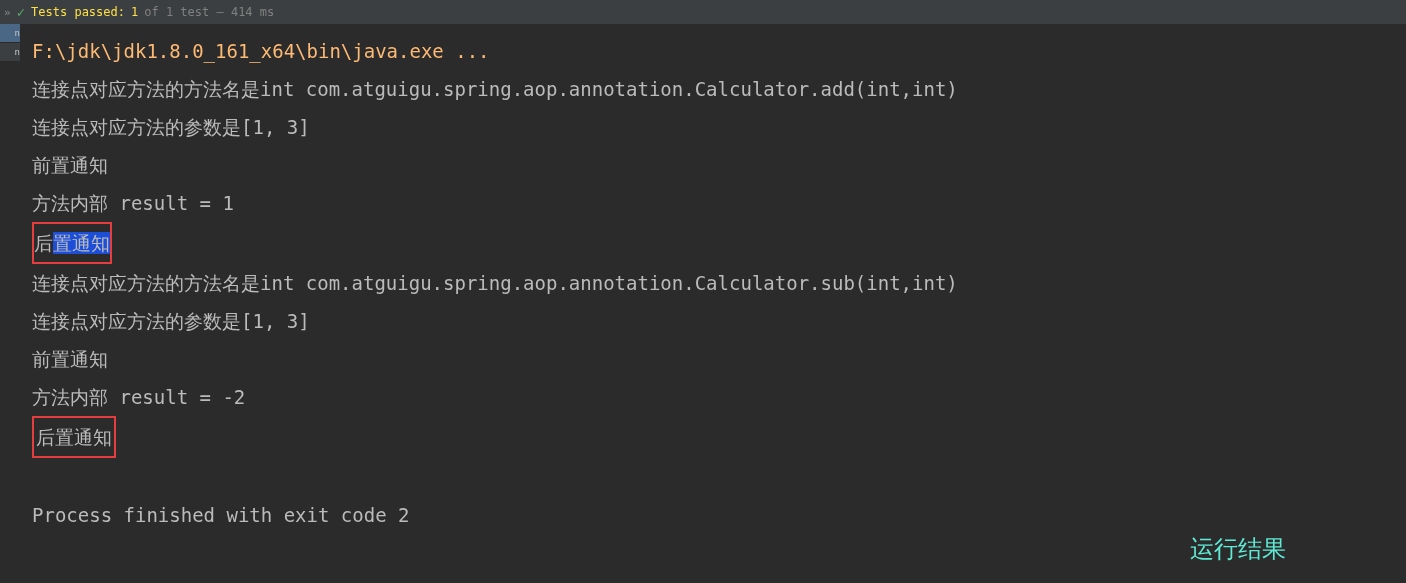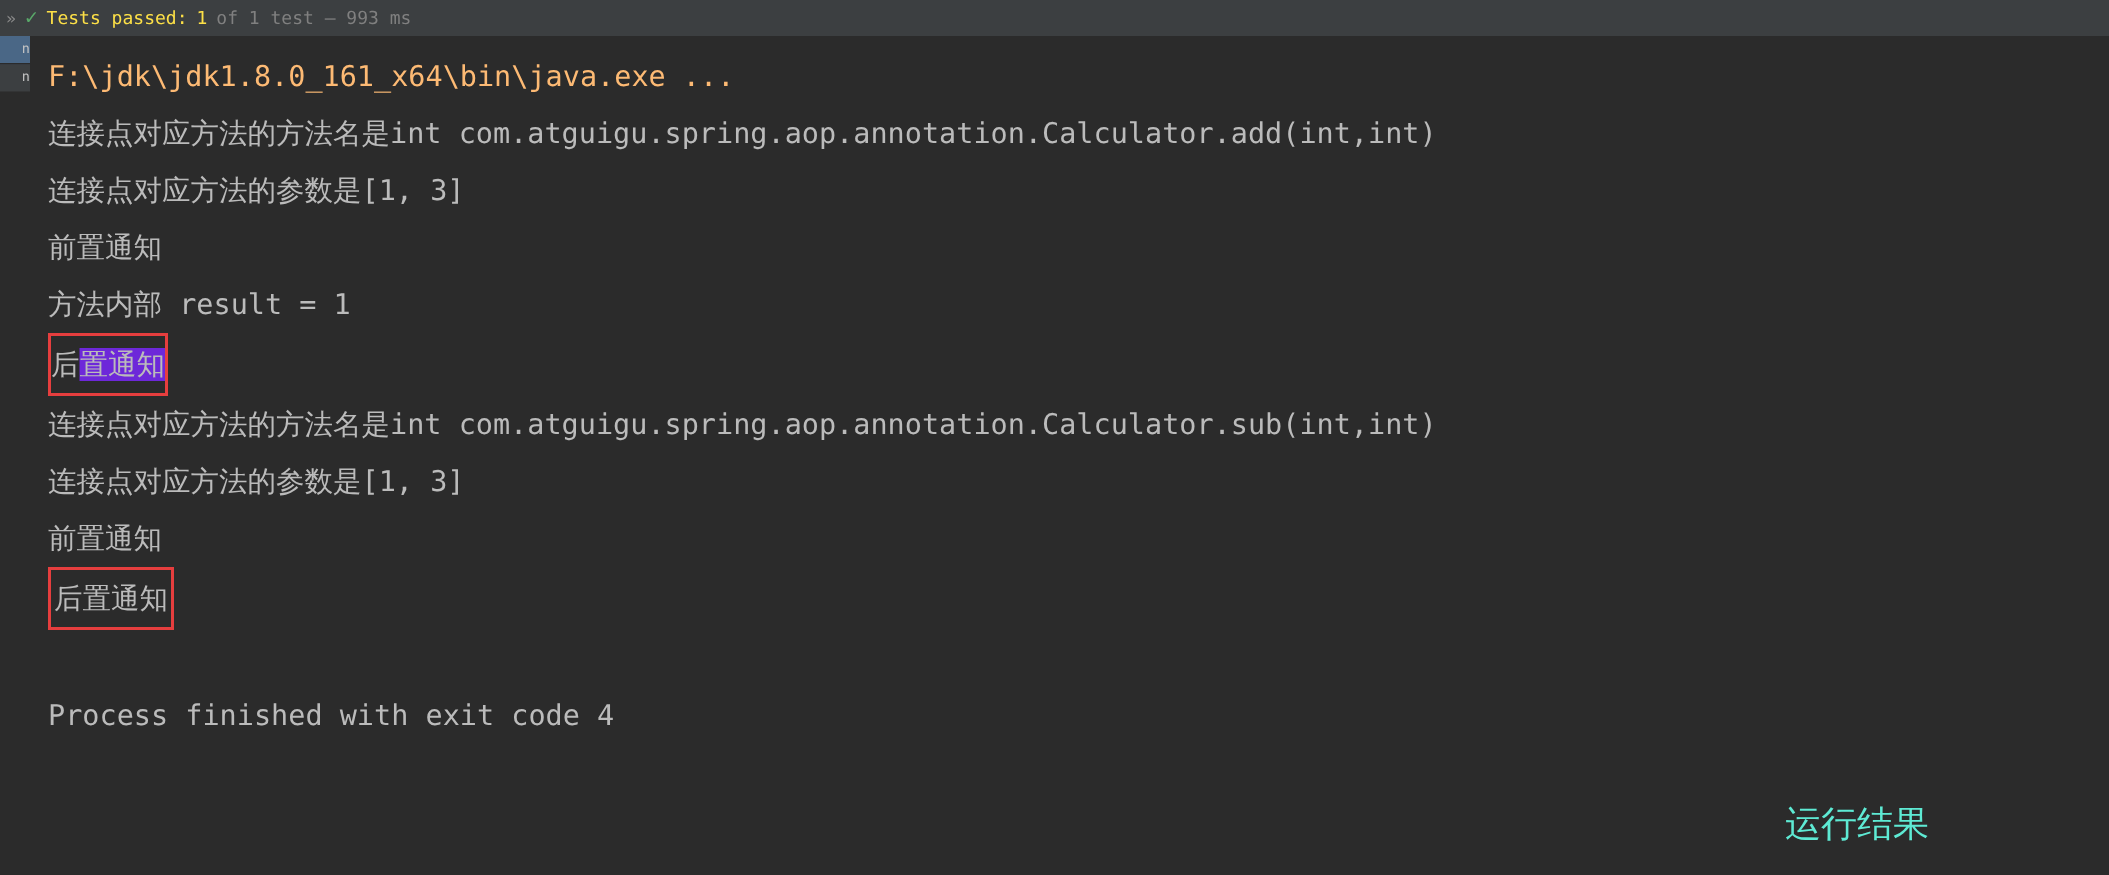--- a/index.html
+++ b/index.html
@@ -77,21 +77,21 @@
     }
     .console-line.header-line {
       color: #fdba74;
     }
     .highlight-box-1 {
       display: inline-block;
       border: 2px solid #e63e3e;
       position: relative;
     }
     .highlight-sel {
-      background: #6d28d9;
+      background: #1d4ed8;
       color: #bbbbbb;
     }
     .highlight-box-2 {
       display: inline-block;
       border: 2px solid #e63e3e;
       padding: 0 2px;
     }
     .annotation-label {
       position: absolute;
       right: 120px;
@@ -105,35 +105,36 @@
     }
   </style>
 </head>
 <body>
 
 <div class="toolbar">
   <span class="toolbar-icon-arrows">»</span>
   <span class="check-icon">✓</span>
   <span class="tests-label">Tests passed:</span>
   <span class="tests-label">1</span>
-  <span class="tests-detail">of 1 test – 993 ms</span>
+  <span class="tests-detail">of 1 test – 414 ms</span>
 </div>
 
 <div class="side-tabs">
   <div class="side-tab">ns</div>
   <div class="side-tab inactive">ns</div>
 </div>
 
 <div class="console-area">
   <div class="console-line header-line">F:\jdk\jdk1.8.0_161_x64\bin\java.exe ...</div>
   <div class="console-line">连接点对应方法的方法名是int com.atguigu.spring.aop.annotation.Calculator.add(int,int)</div>
   <div class="console-line">连接点对应方法的参数是[1, 3]</div>
   <div class="console-line">前置通知</div>
   <div class="console-line">方法内部 result = 1</div>
   <div class="console-line"><span class="highlight-box-1"><span>后</span><span class="highlight-sel">置通知</span></span></div>
   <div class="console-line">连接点对应方法的方法名是int com.atguigu.spring.aop.annotation.Calculator.sub(int,int)</div>
   <div class="console-line">连接点对应方法的参数是[1, 3]</div>
   <div class="console-line">前置通知</div>
+  <div class="console-line">方法内部 result = -2</div>
   <div class="console-line"><span class="highlight-box-2">后置通知</span></div>
   <div class="blank-line"></div>
-  <div class="console-line">Process finished with exit code 4</div>
+  <div class="console-line">Process finished with exit code 2</div>
   <div class="annotation-label">运行结果</div>
 </div>
 
 </body></html>

